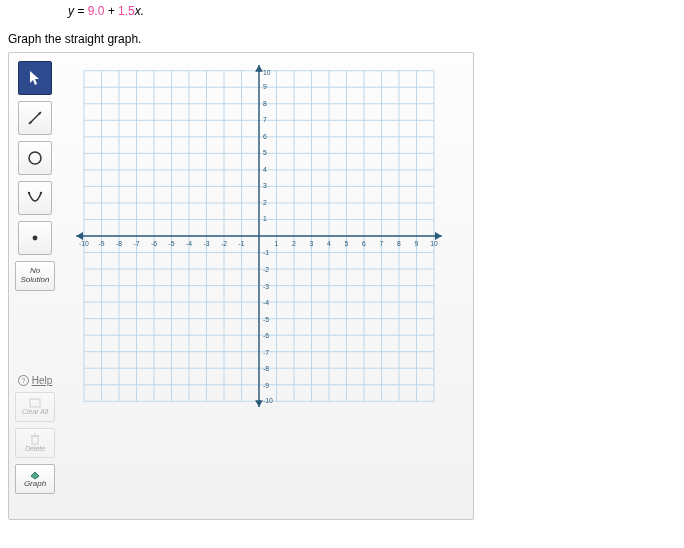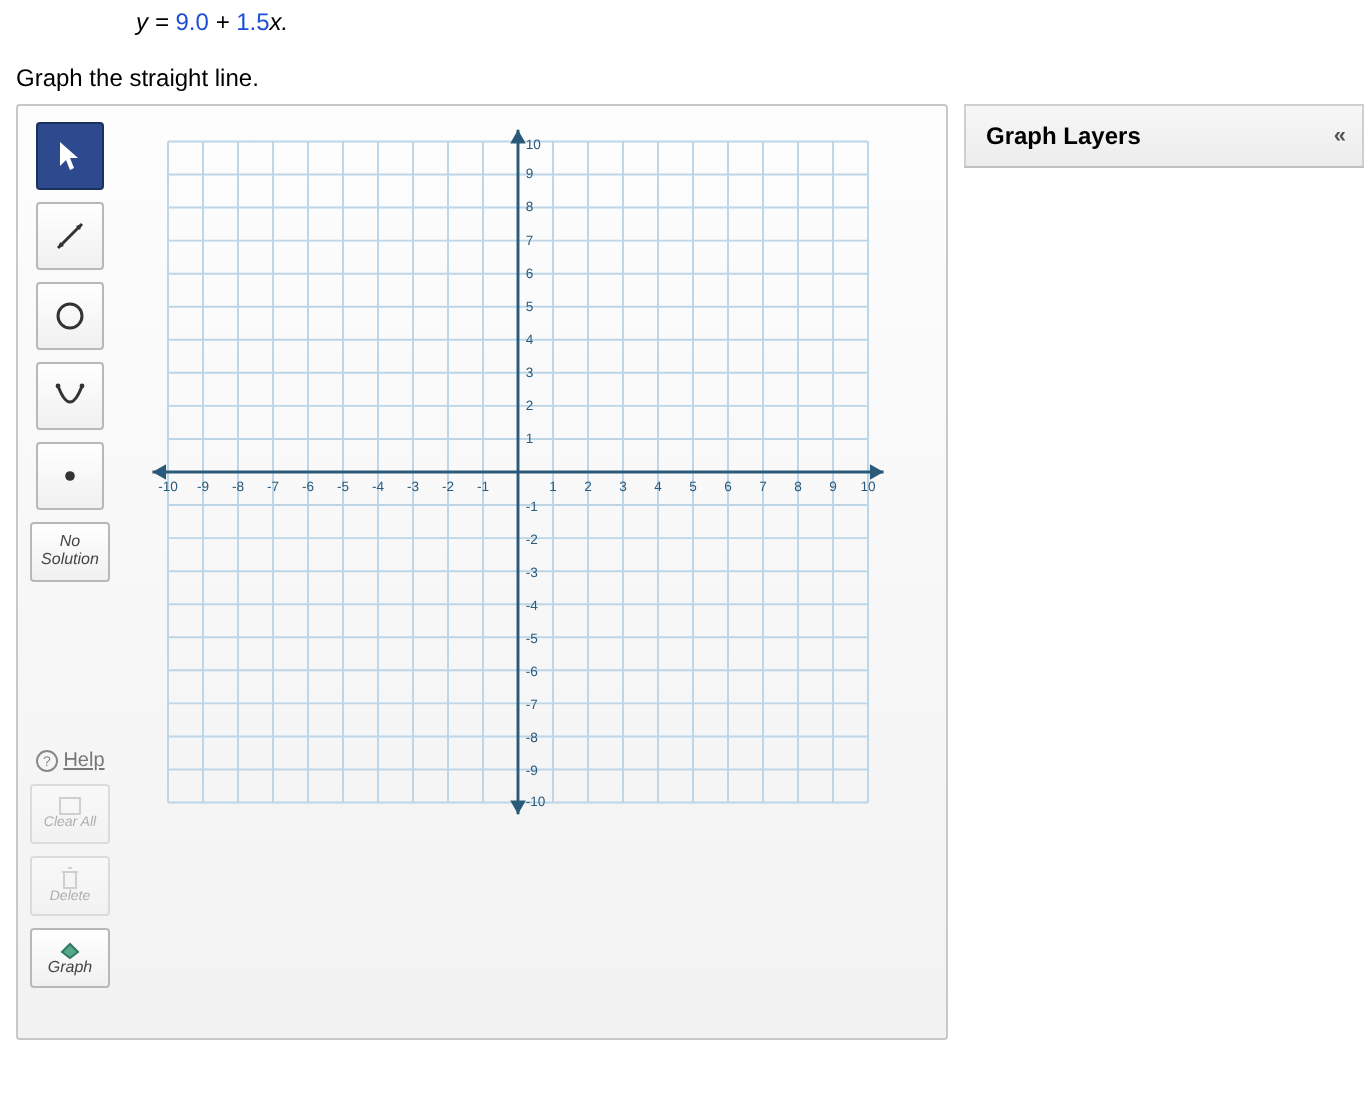--- a/index.html
+++ b/index.html
@@ -1,20 +1,20 @@
 <!DOCTYPE html>
 <html><head>
 <meta charset="utf-8">
 <style>
   * { box-sizing: border-box; margin: 0; padding: 0; }
   body { font-family: Arial, Helvetica, sans-serif; font-size: 12px; color: #000; background: #fff; width: 684px; }
   .page { padding: 4px 0 0 8px; }
   .prompt-line { font-size: 12px; margin-bottom: 14px; }
   .equation-line { margin-left: 60px; font-style: italic; font-size: 12px; margin-bottom: 14px; }
-  .equation-line .red { color: #1d4ed8; font-style: normal; }
+  .equation-line .red { color: #ec4899; font-style: normal; }
   .instr-line { font-size: 12px; margin-bottom: 6px; }
 
   .workspace { display: flex; }
   .graph-panel {
     width: 466px; height: 468px;
     border: 1px solid #c8c8c8;
     background: linear-gradient(#fdfdfd,#f2f2f2);
     padding: 6px 6px 6px 4px;
     display: flex;
     position: relative;
@@ -67,21 +67,21 @@
 
   svg.icon { display: block; }
 </style>
 </head>
 <body>
 
 <div class="page">
   <div class="equation-line">
     <span>y = </span><span class="red">9.0</span><span> + </span><span class="red">1.5</span><span><i>x</i>.</span>
   </div>
-  <div class="instr-line">Graph the straight line.</div>
+  <div class="instr-line">Graph the straight graph.</div>
 
   <div class="workspace">
     <div class="graph-panel">
       <div class="toolbar">
 
         <div class="tool-btn selected">
           <svg class="icon" width="16" height="16" viewBox="0 0 16 16">
               <path d="M3 1 L3 13 L6 10 L8 15 L10 14 L8 9 L12 9 Z" fill="#fff"></path>
             </svg>
         </div>
@@ -254,19 +254,15 @@
               <text x="204" y="302">-7</text>
               <text x="204" y="319">-8</text>
               <text x="204" y="336">-9</text>
               <text x="204" y="352">-10</text>
           </g>
         </svg>
       </div>
     </div>
 
     <div class="right-col">
-      <div class="gl-header">
-        <span>Graph Layers</span>
-        <span class="chevrons">«</span>
-      </div>
     </div>
   </div>
 </div>
 
 </body></html>

